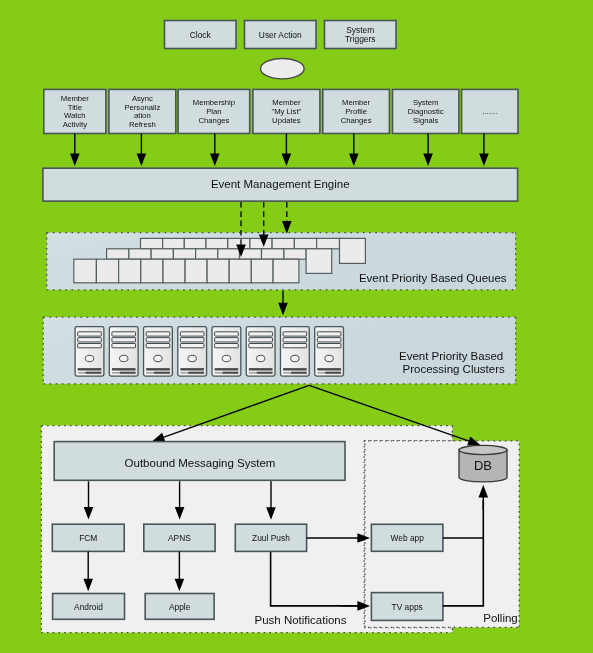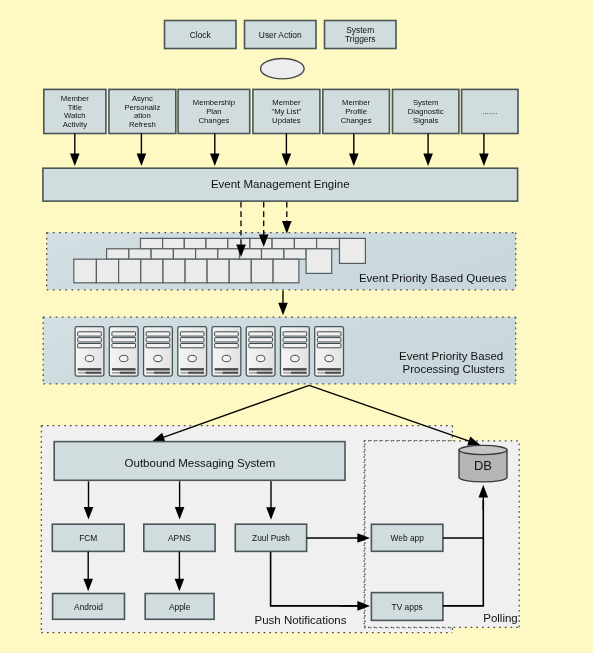--- a/index.html
+++ b/index.html
@@ -1,17 +1,17 @@
 <!DOCTYPE html>
 <html><head>
 <meta charset="utf-8">
 <style>
   html,body{margin:0;padding:0;background:#ffffff;}
   body{width:593px;height:653px;font-family:"Liberation Sans",sans-serif;overflow:hidden;}
-  #stage{position:relative;width:593px;height:653px;background:#fef9c3;}
+  #stage{position:relative;width:593px;height:653px;background:#84cc16;}
   svg#diagram{position:absolute;left:0;top:0;display:block;}
   text{-webkit-font-smoothing:antialiased;}
   .bx{fill:#d0dcde;stroke:#4a5558;stroke-width:1.6;}
   .bxq{fill:#ebebeb;stroke:#555f61;stroke-width:1.2;}
   .lbl{font-family:"Liberation Sans",sans-serif;font-size:11.5px;fill:#111;text-anchor:middle;}
   .slbl{font-family:"Liberation Sans",sans-serif;font-size:7.7px;fill:#111;text-anchor:middle;}
   .mlbl{font-family:"Liberation Sans",sans-serif;font-size:8.4px;fill:#111;text-anchor:middle;}
   .ar{stroke:#000;stroke-width:1.4;fill:none;}
   .ard{stroke:#000;stroke-width:1.3;fill:none;stroke-dasharray:5.6 3.7;}
 </style>

